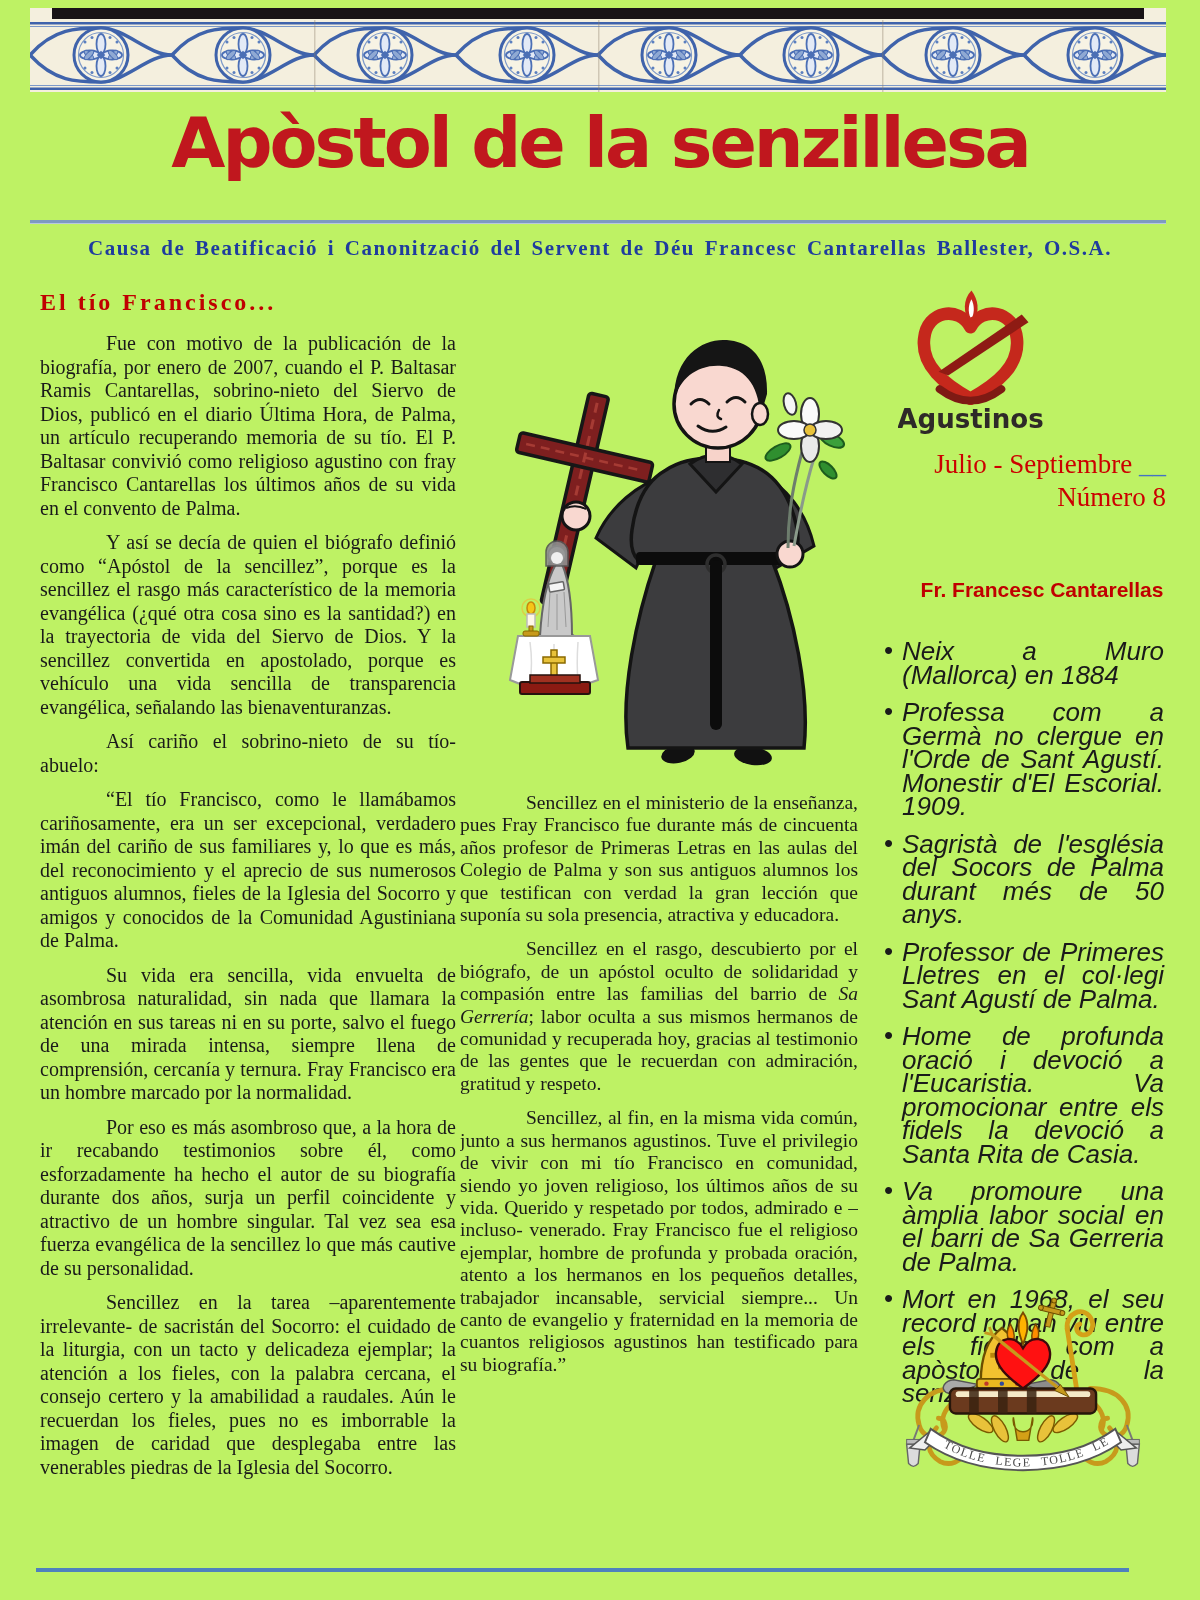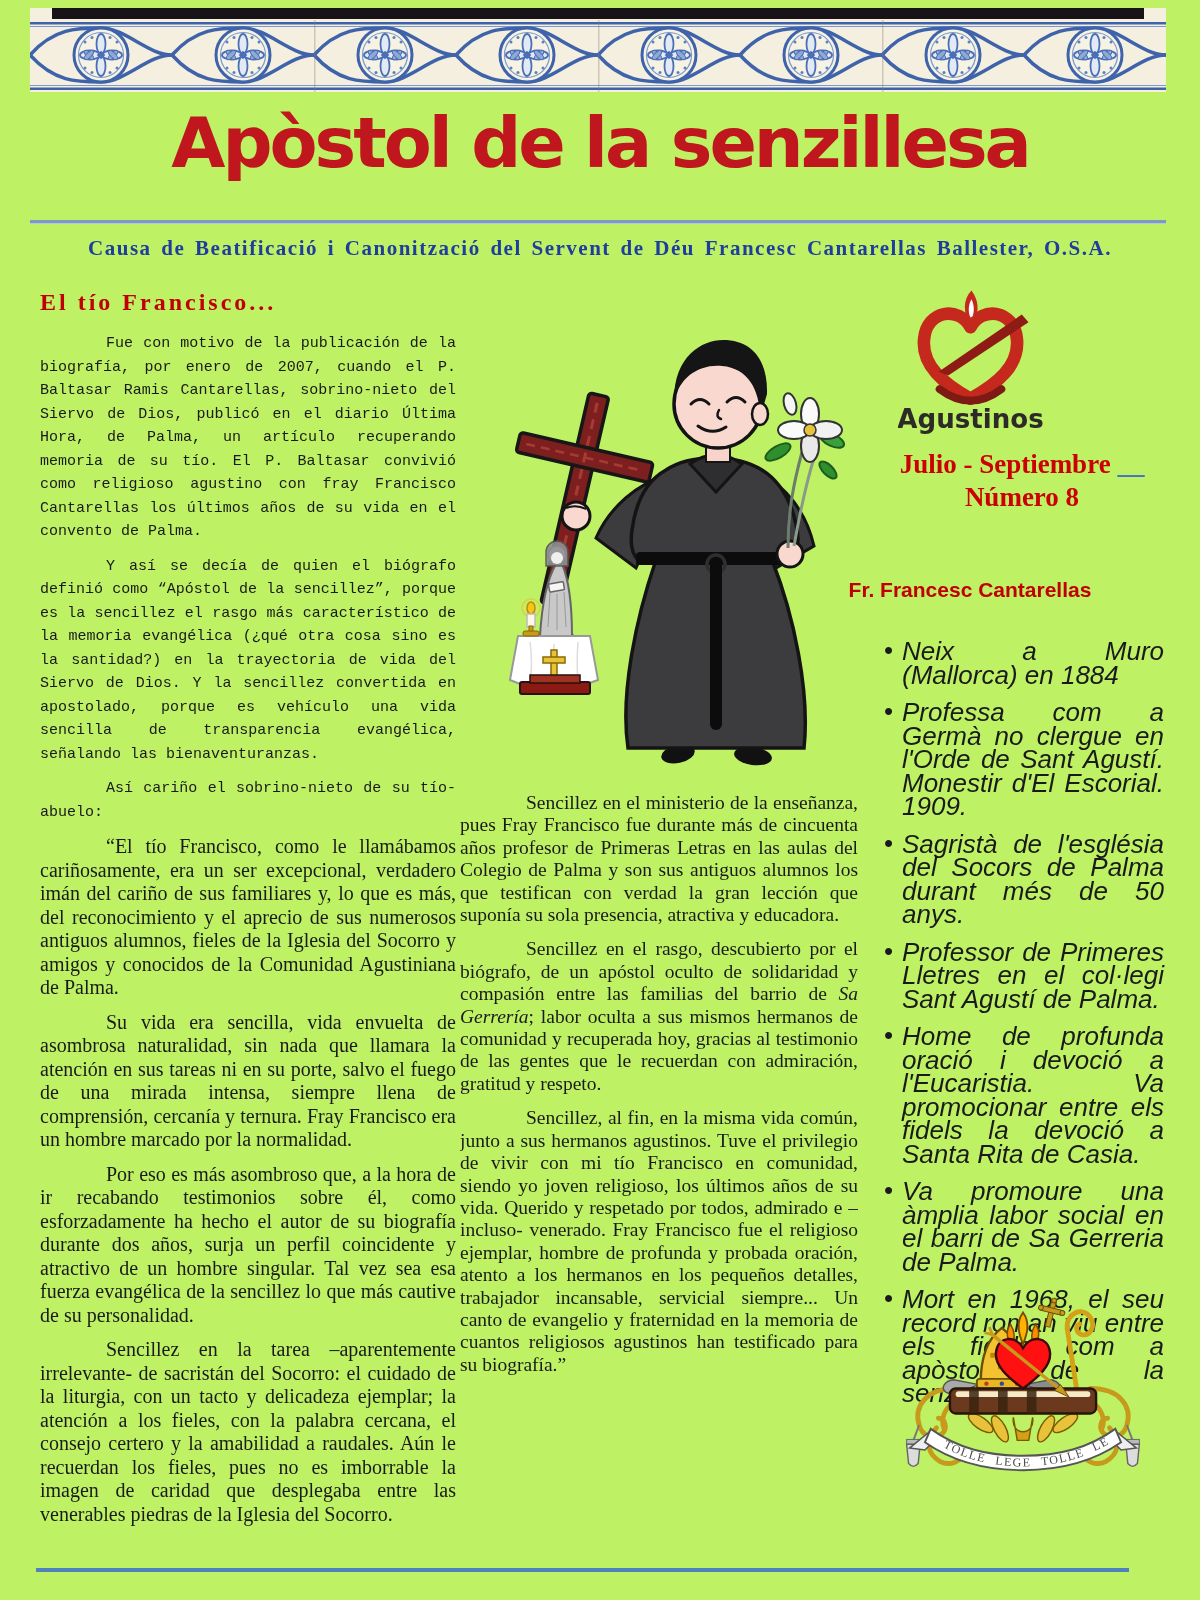--- a/index.html
+++ b/index.html
@@ -18,32 +18,32 @@
               color:#1F3C9E; white-space:nowrap; }
 
   
   .col-left  { position:absolute; left:40px;  top:289px; width:416px; height:1264px; overflow:hidden; }
   .col-mid   { position:absolute; left:460px; top:302px; width:398px; height:1266px; overflow:hidden; }
 
   .col-heading { font-weight:bold; font-size:24px; letter-spacing:3px; color:#C00000;
                  margin:0 0 16px 0; }
   .para { margin:0 0 11px 0; text-align:justify; text-indent:66px;
           font-size:20px; line-height:23.5px; }
-  .alt-serif { font-family:Liberation Mono, monospace; font-size:15px; }
+  .alt-serif { font-family:Liberation Serif, serif; font-size:20px; }
   .col-mid .para { font-size:19.5px; line-height:22.4px; margin-bottom:12px; }
   .pub-note { margin:34px 0 0 0; font-family:"DejaVu Serif", serif; font-size:19.5px;
               line-height:26px; text-align:justify; text-indent:58px; }
   .illus { display:block; width:398px; height:484px; margin-bottom:6px; }
 
   
   .logo-wrap { position:absolute; left:898px; top:286px; width:145px; }
-  .issue { position:absolute; left:878px; top:448px; width:288px; text-align:center;
-           color:#CC0000; font-weight:bold; font-size:27px; line-height:33px; }
+  .issue { position:absolute; left:878px; top:448px; width:288px; text-align:right;
+           color:#CC0000; font-weight:normal; font-size:27px; line-height:33px; }
   .issue .us { color:#4472C4; }
-  .person { position:absolute; left:826px; top:578px; width:288px; text-align:center;
+  .person { position:absolute; left:898px; top:578px; width:288px; text-align:center;
             font-family:"Liberation Sans", sans-serif; font-weight:bold; font-size:21px;
             color:#C00000; }
   .facts { position:absolute; left:884px; top:640px; width:280px; }
   .facts ul { list-style:none; margin:0; padding:0;
               font-family:"Liberation Sans", sans-serif; font-style:italic;
               font-size:26px; line-height:23.5px; text-align:justify; }
   .facts li { position:relative; padding-left:18px; margin-bottom:14px; }
   .facts li::before { content:"\2022"; position:absolute; left:0; top:-1px; font-style:normal; }
   .crest-wrap { position:absolute; left:880px; top:1296px; width:286px; text-align:center; }
 

